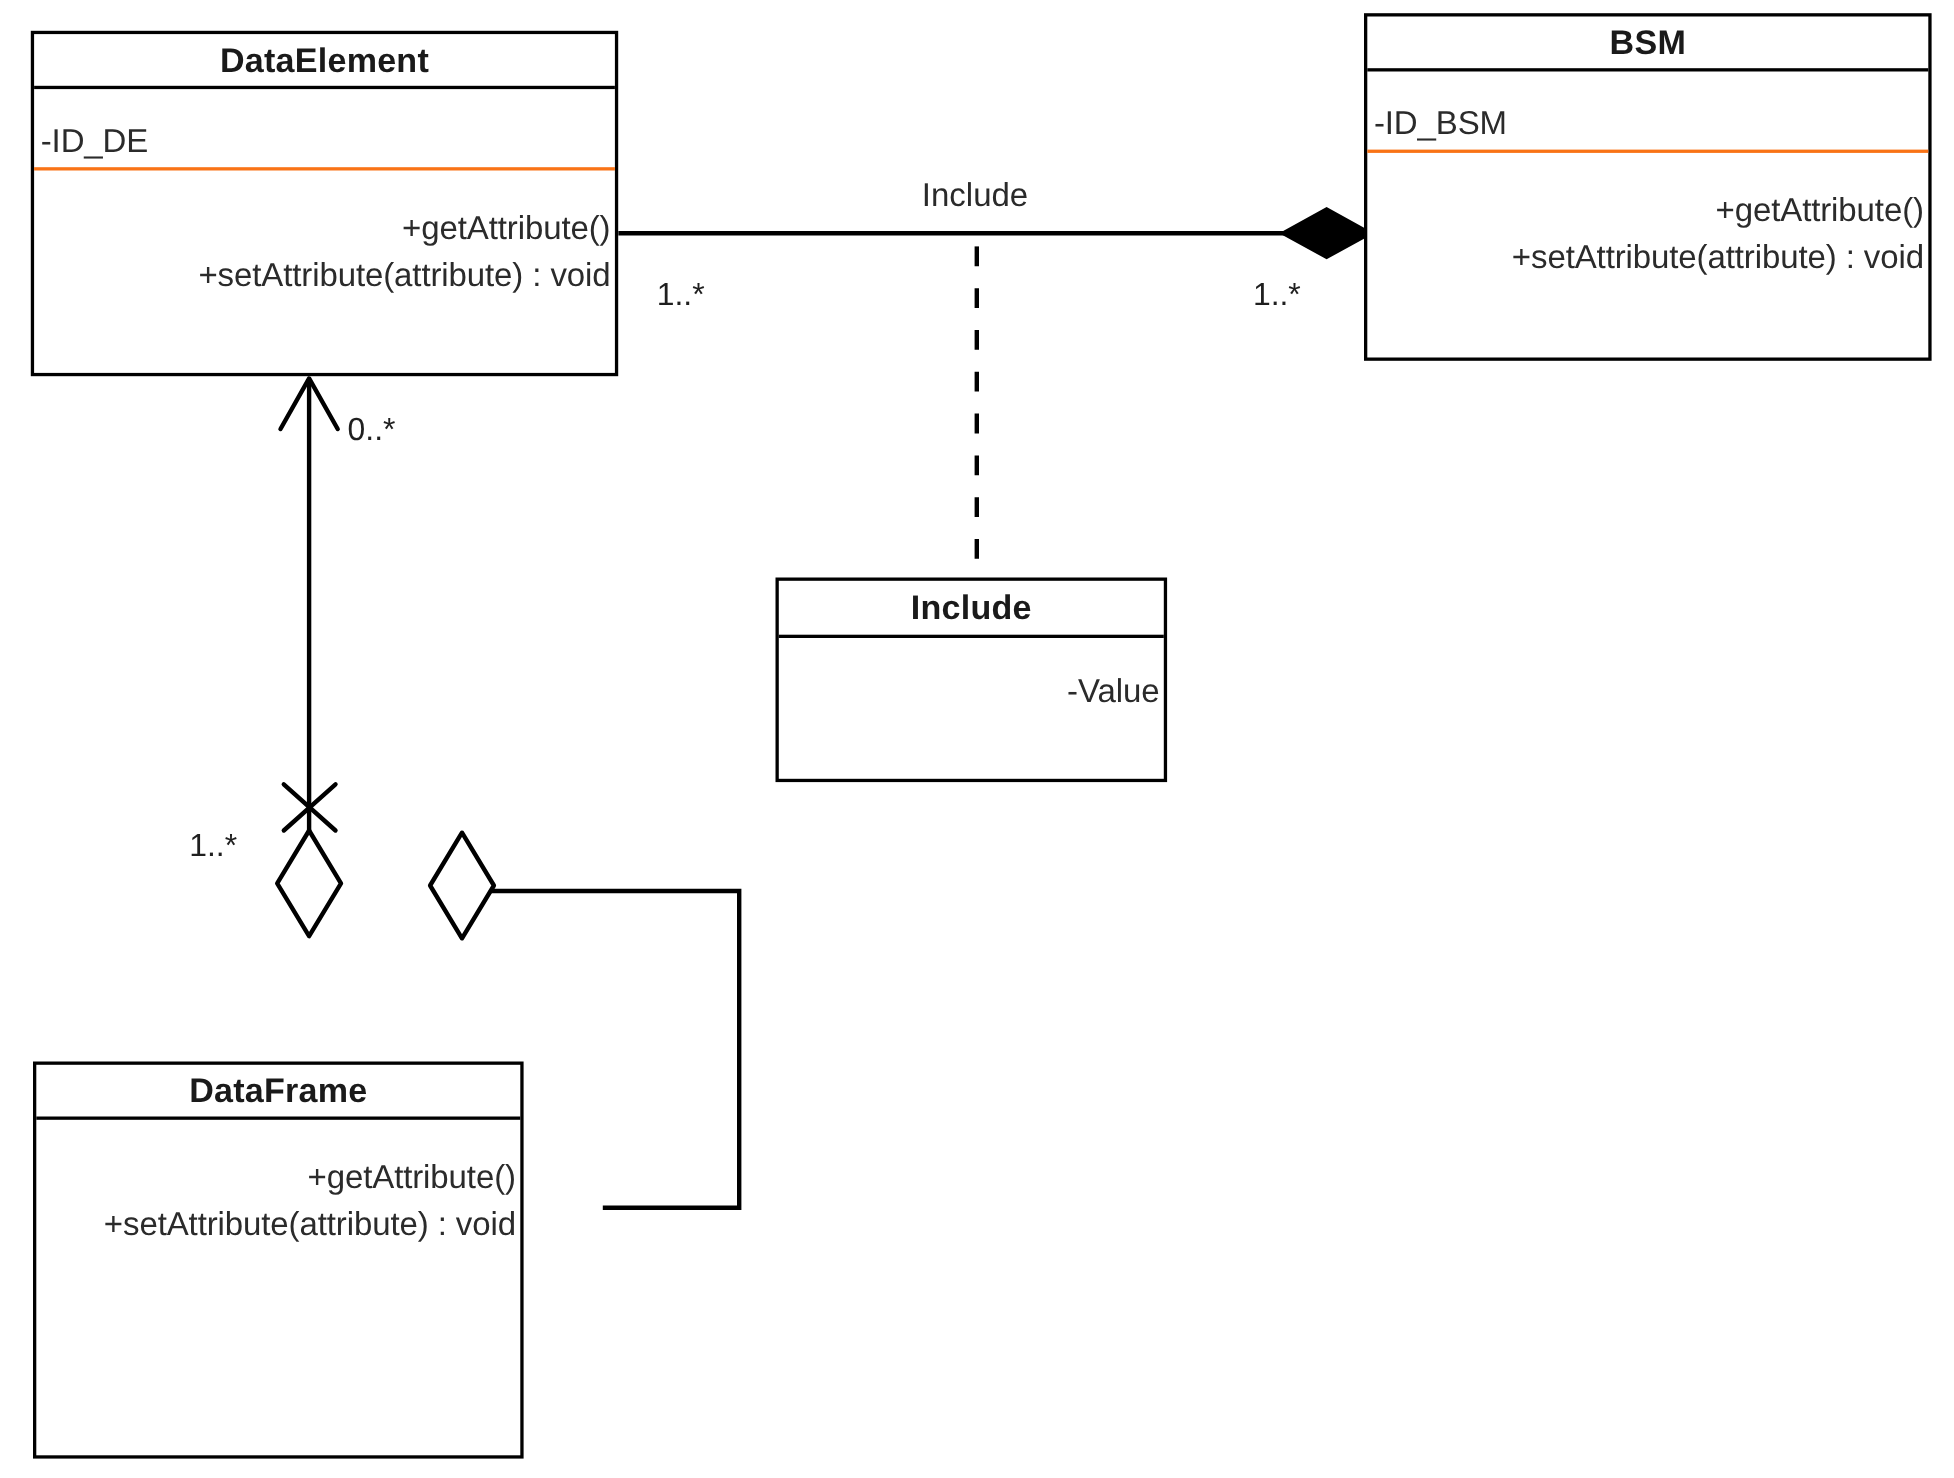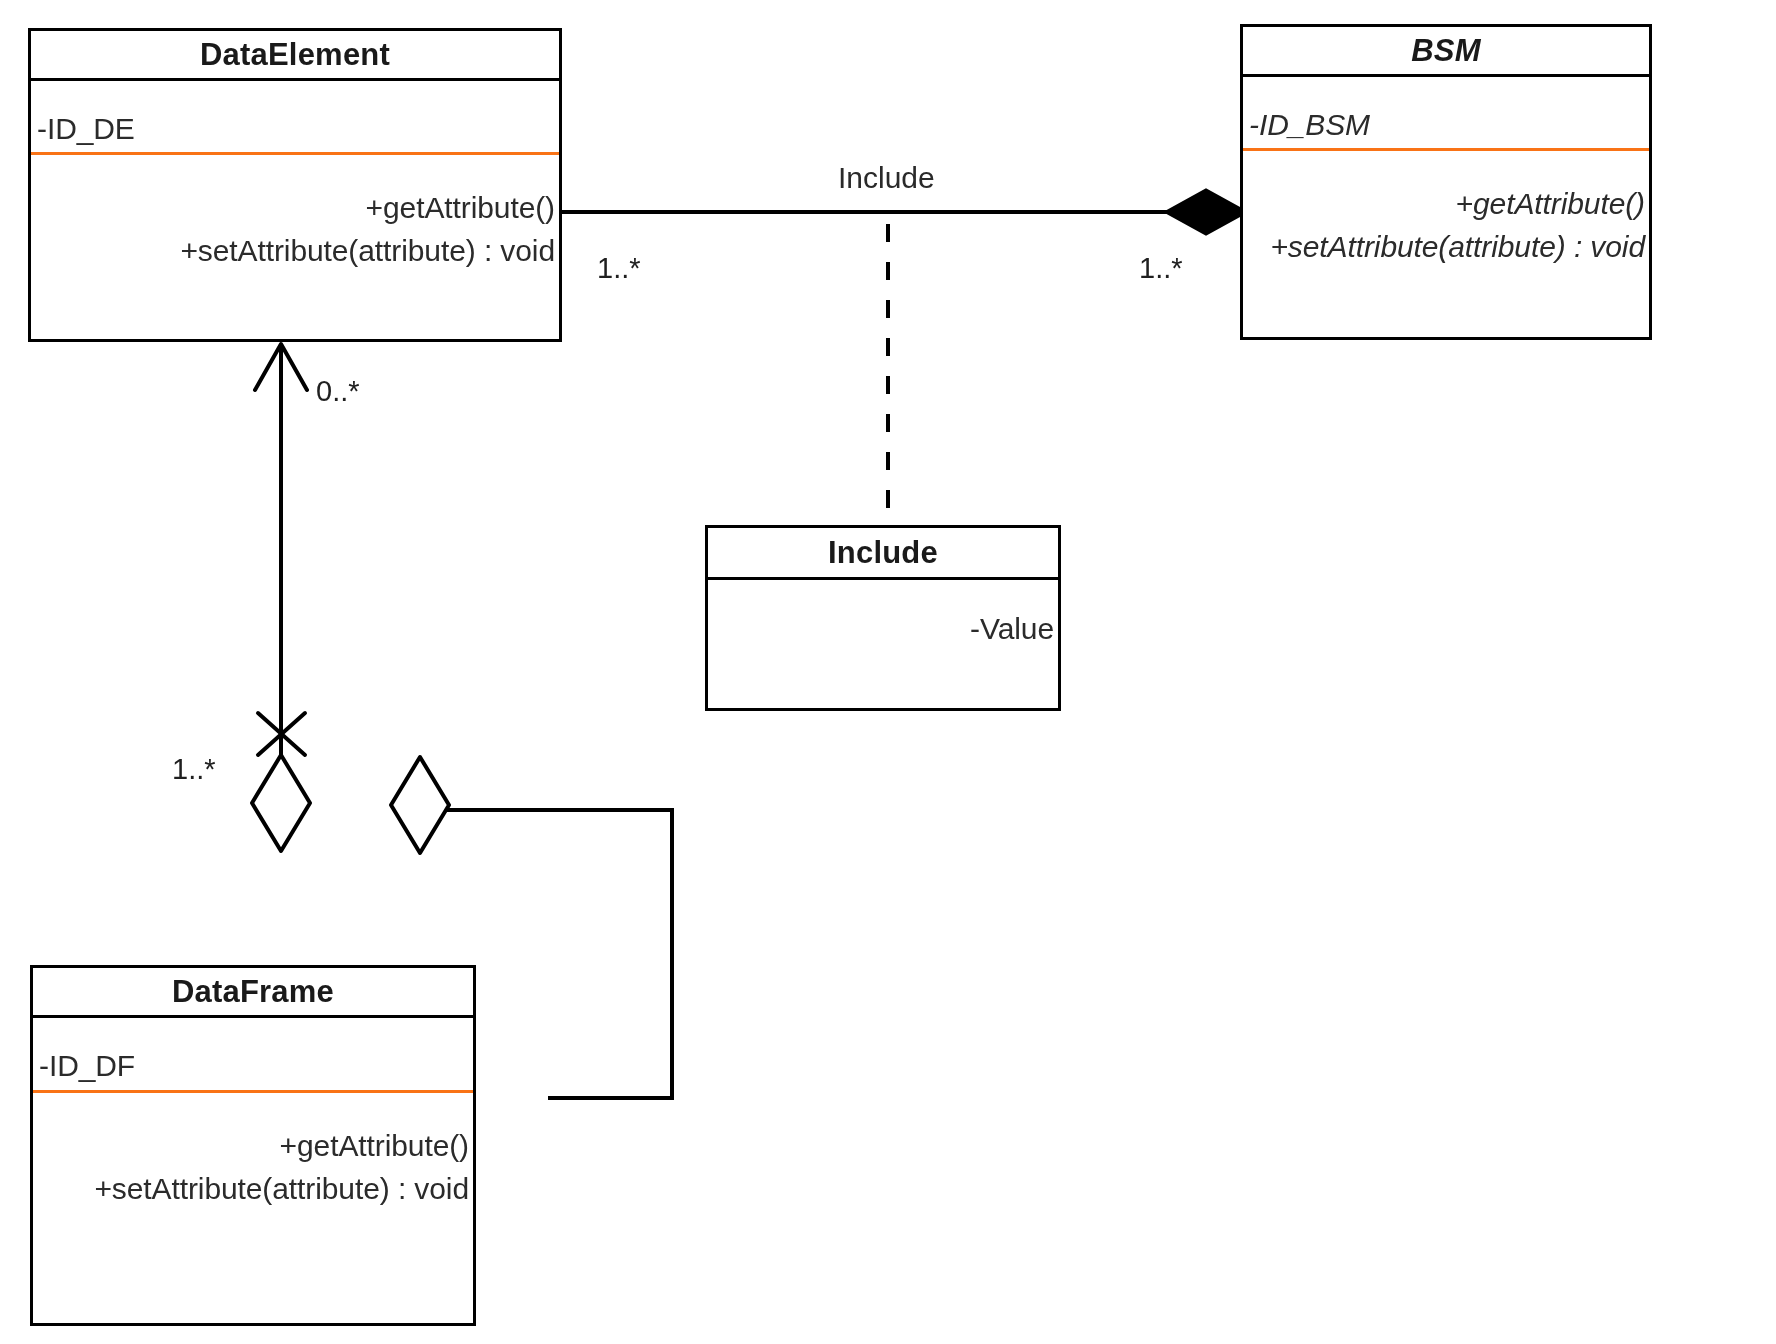--- a/index.html
+++ b/index.html
@@ -110,43 +110,40 @@
     <div class="cls-title" style="height:50px;">DataElement</div>
     <div class="cls-attrs" style="height:54px;">
       <div class="member">-ID_DE</div>
     </div>
     <div class="cls-ops">
       <div class="member">+getAttribute()</div>
       <div class="member">+setAttribute(attribute) : void</div>
     </div>
   </div>
 
-  <div class="uml-class" style="left:1240px; top:24px; width:412px; height:316px;font-style:italic;">
+  <div class="uml-class" style="left:1240px; top:12px; width:516px; height:316px;">
     <div class="cls-title" style="height:50px;">BSM</div>
     <div class="cls-attrs" style="height:54px;">
       <div class="member">-ID_BSM</div>
     </div>
     <div class="cls-ops">
       <div class="member">+getAttribute()</div>
       <div class="member">+setAttribute(attribute) : void</div>
     </div>
   </div>
 
   <div class="uml-class" style="left:705px; top:525px; width:356px; height:186px;">
     <div class="cls-title" style="height:52px;">Include</div>
     <div class="cls-ops" style="padding-top:8px;">
       <div class="member">-Value</div>
     </div>
   </div>
 
   <div class="uml-class" style="left:30px; top:965px; width:446px; height:361px;">
     <div class="cls-title" style="height:50px;">DataFrame</div>
-    <div class="cls-attrs" style="height:55px;">
-      <div class="member">-ID_DF</div>
-    </div>
     <div class="cls-ops">
       <div class="member">+getAttribute()</div>
       <div class="member">+setAttribute(attribute) : void</div>
     </div>
   </div>
 
   <div class="assoc-name" style="left:838px; top:163px;">Include</div>
 
   <div class="edge-label" style="left:597px; top:254px;">1..*</div>
 

